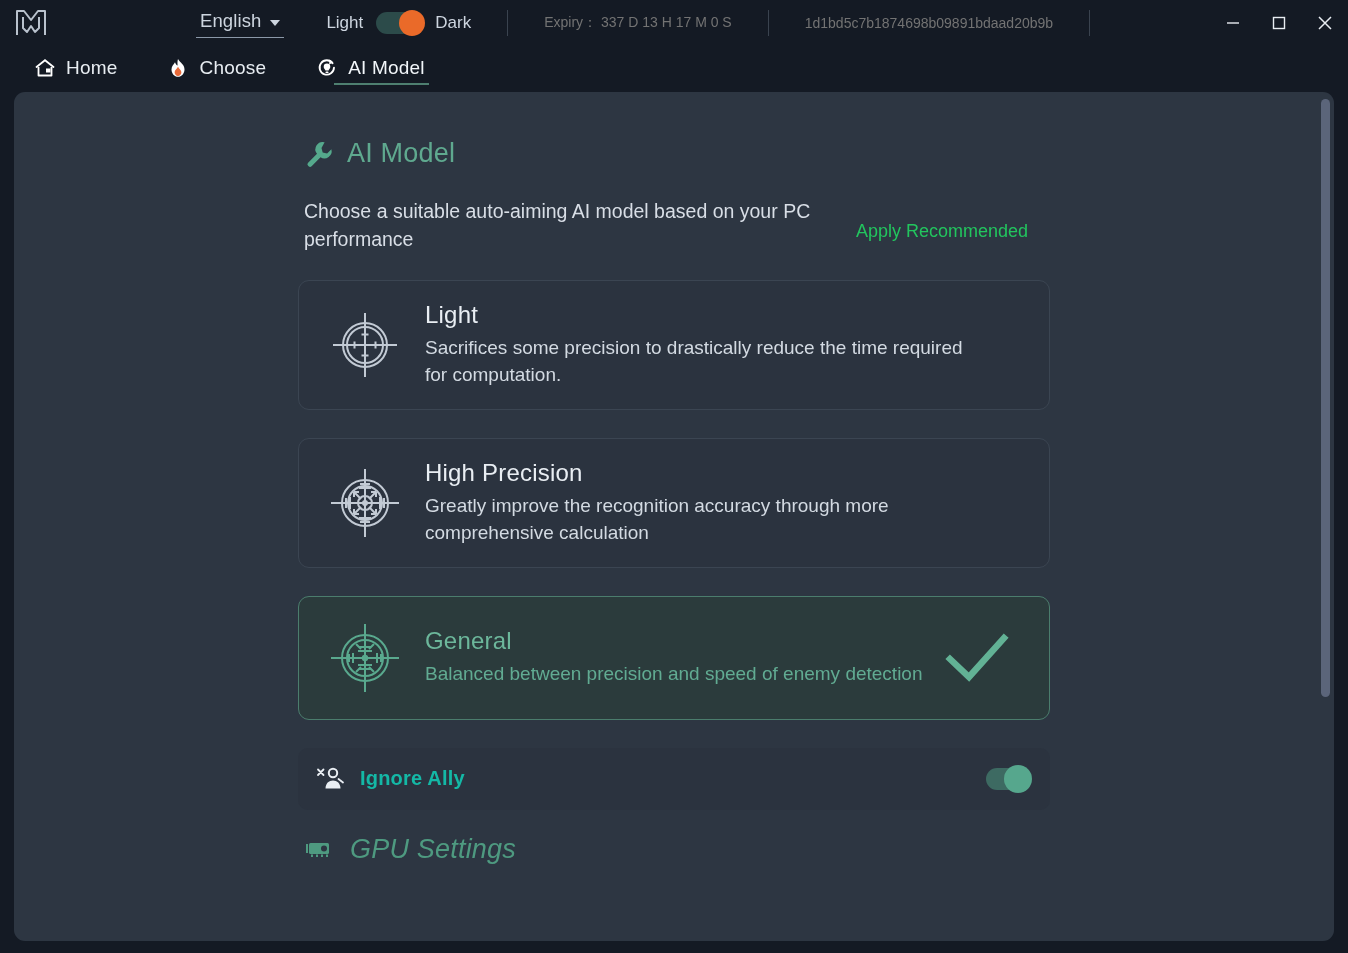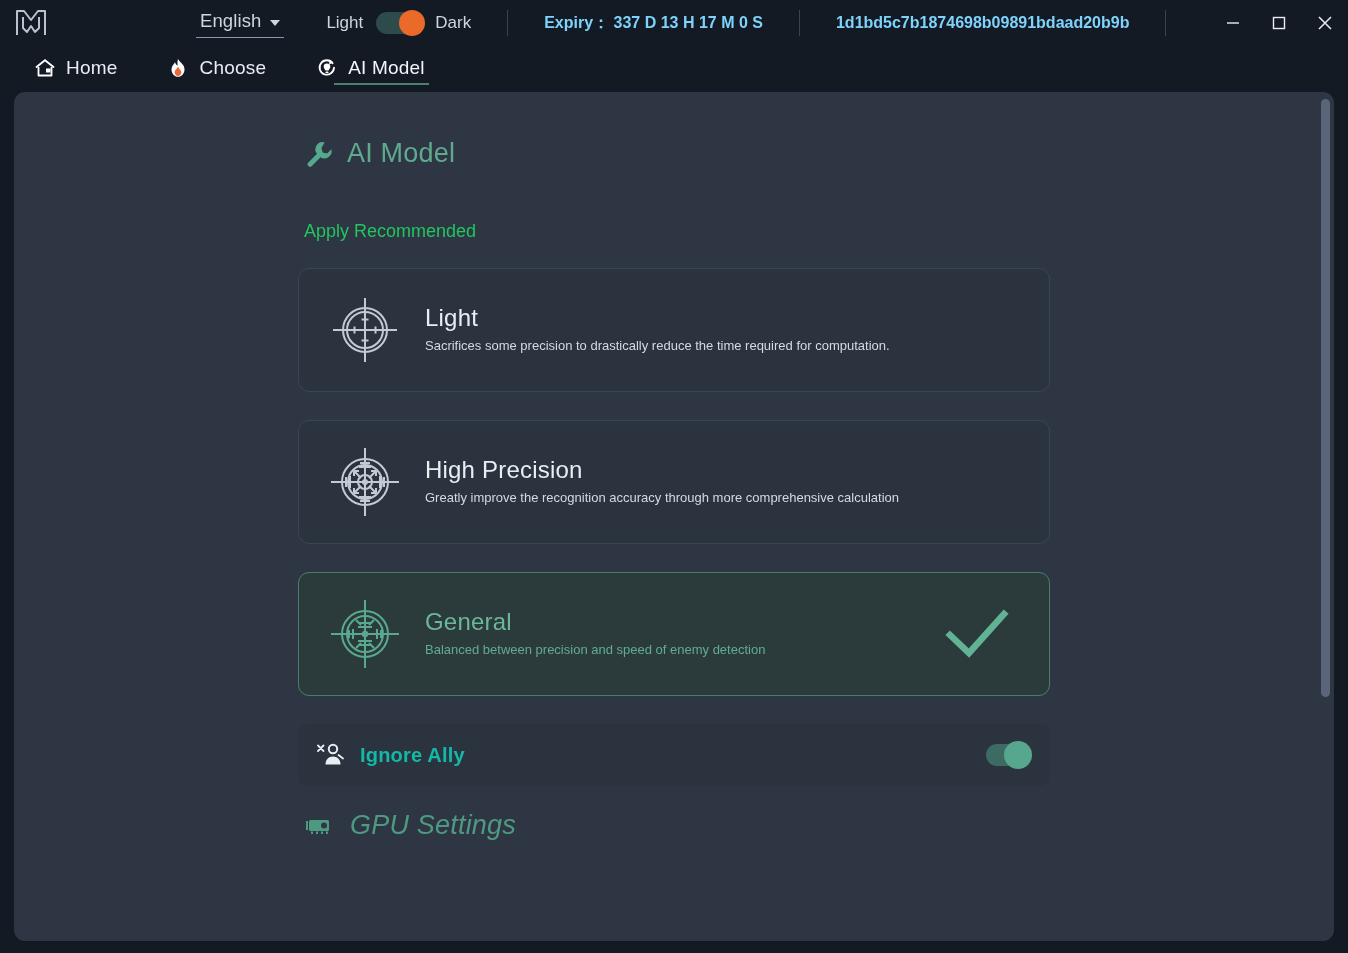--- a/index.html
+++ b/index.html
@@ -59,21 +59,21 @@
   }
   .theme-knob{
     position:absolute; top:-2px; right:-3px;
     width:26px; height:26px; border-radius:50%;
     background:#ea6a29;
   }
   .tb-div{
     width:1px; height:26px; background:#3a434f;
   }
   .tb-info{
-    color:#7dd3fc; font-size:16px; white-space:nowrap;font-weight:bold;
+    color:#737373; font-size:14px; white-space:nowrap;
   }
   .tb-pad{ padding:0 36px; }
 
   .winbtns{
     position:absolute; right:0; top:0; height:46px;
     display:flex; align-items:center;
   }
   .winbtn{
     width:46px; height:46px;
     display:flex; align-items:center; justify-content:center;
@@ -166,21 +166,21 @@
     flex:0 0 auto; width:76px; height:76px;
     display:flex; align-items:center; justify-content:center;
     margin-right:22px; margin-left:4px;
   }
   .card-icon svg{ display:block; }
   .card-body{ flex:1 1 auto; }
   .card-title{
     color:#e9eef3; font-size:24px; margin-bottom:5px; letter-spacing:.2px;
   }
   .card-desc{
-    color:#d3dae2; font-size:13px; line-height:1.45; max-width:545px;
+    color:#d3dae2; font-size:19px; line-height:1.45; max-width:545px;
   }
   .card.selected .card-title{ color:#6cb79b; }
   .card.selected .card-desc{ color:#61ab92; }
   .check{
     flex:0 0 auto; margin-right:16px; margin-left:12px;
   }
   .check svg{ display:block; }
 
   .ally-row{
     display:flex; align-items:center;
@@ -348,20 +348,21 @@
             <div class="sect-head">
               <span>
                 <svg width="30" height="30" viewBox="0 0 30 30">
                   <path d="M20.6 3.2 a7.3 7.3 0 0 0 -7.6 11.6 L4.1 23.7 a2.1 2.1 0 0 0 0 3 l0.5 0.5 a2.1 2.1 0 0 0 3 0 l8.9 -8.9 A7.3 7.3 0 0 0 27.4 10.3 l-4.3 4.3 -4.4 -1.2 -1.2 -4.4 Z" fill="#55a98c"></path>
                 </svg>
               </span>
               <span class="sect-title">AI Model</span>
             </div>
 
             <div class="desc-row">
+              <div class="desc">Choose a suitable auto-aiming AI model based on your PC performance</div>
               <div class="apply-rec">Apply Recommended</div>
             </div>
 
             <div class="card">
               <div class="card-icon">
                 <svg width="72" height="72" viewBox="0 0 72 72">
                   <g stroke="#c2cad4" fill="none" stroke-width="2">
                     <circle cx="36" cy="36" r="22"></circle>
                     <circle cx="36" cy="36" r="18"></circle>
                     <path d="M36 4 V68 M4 36 H68"></path>

